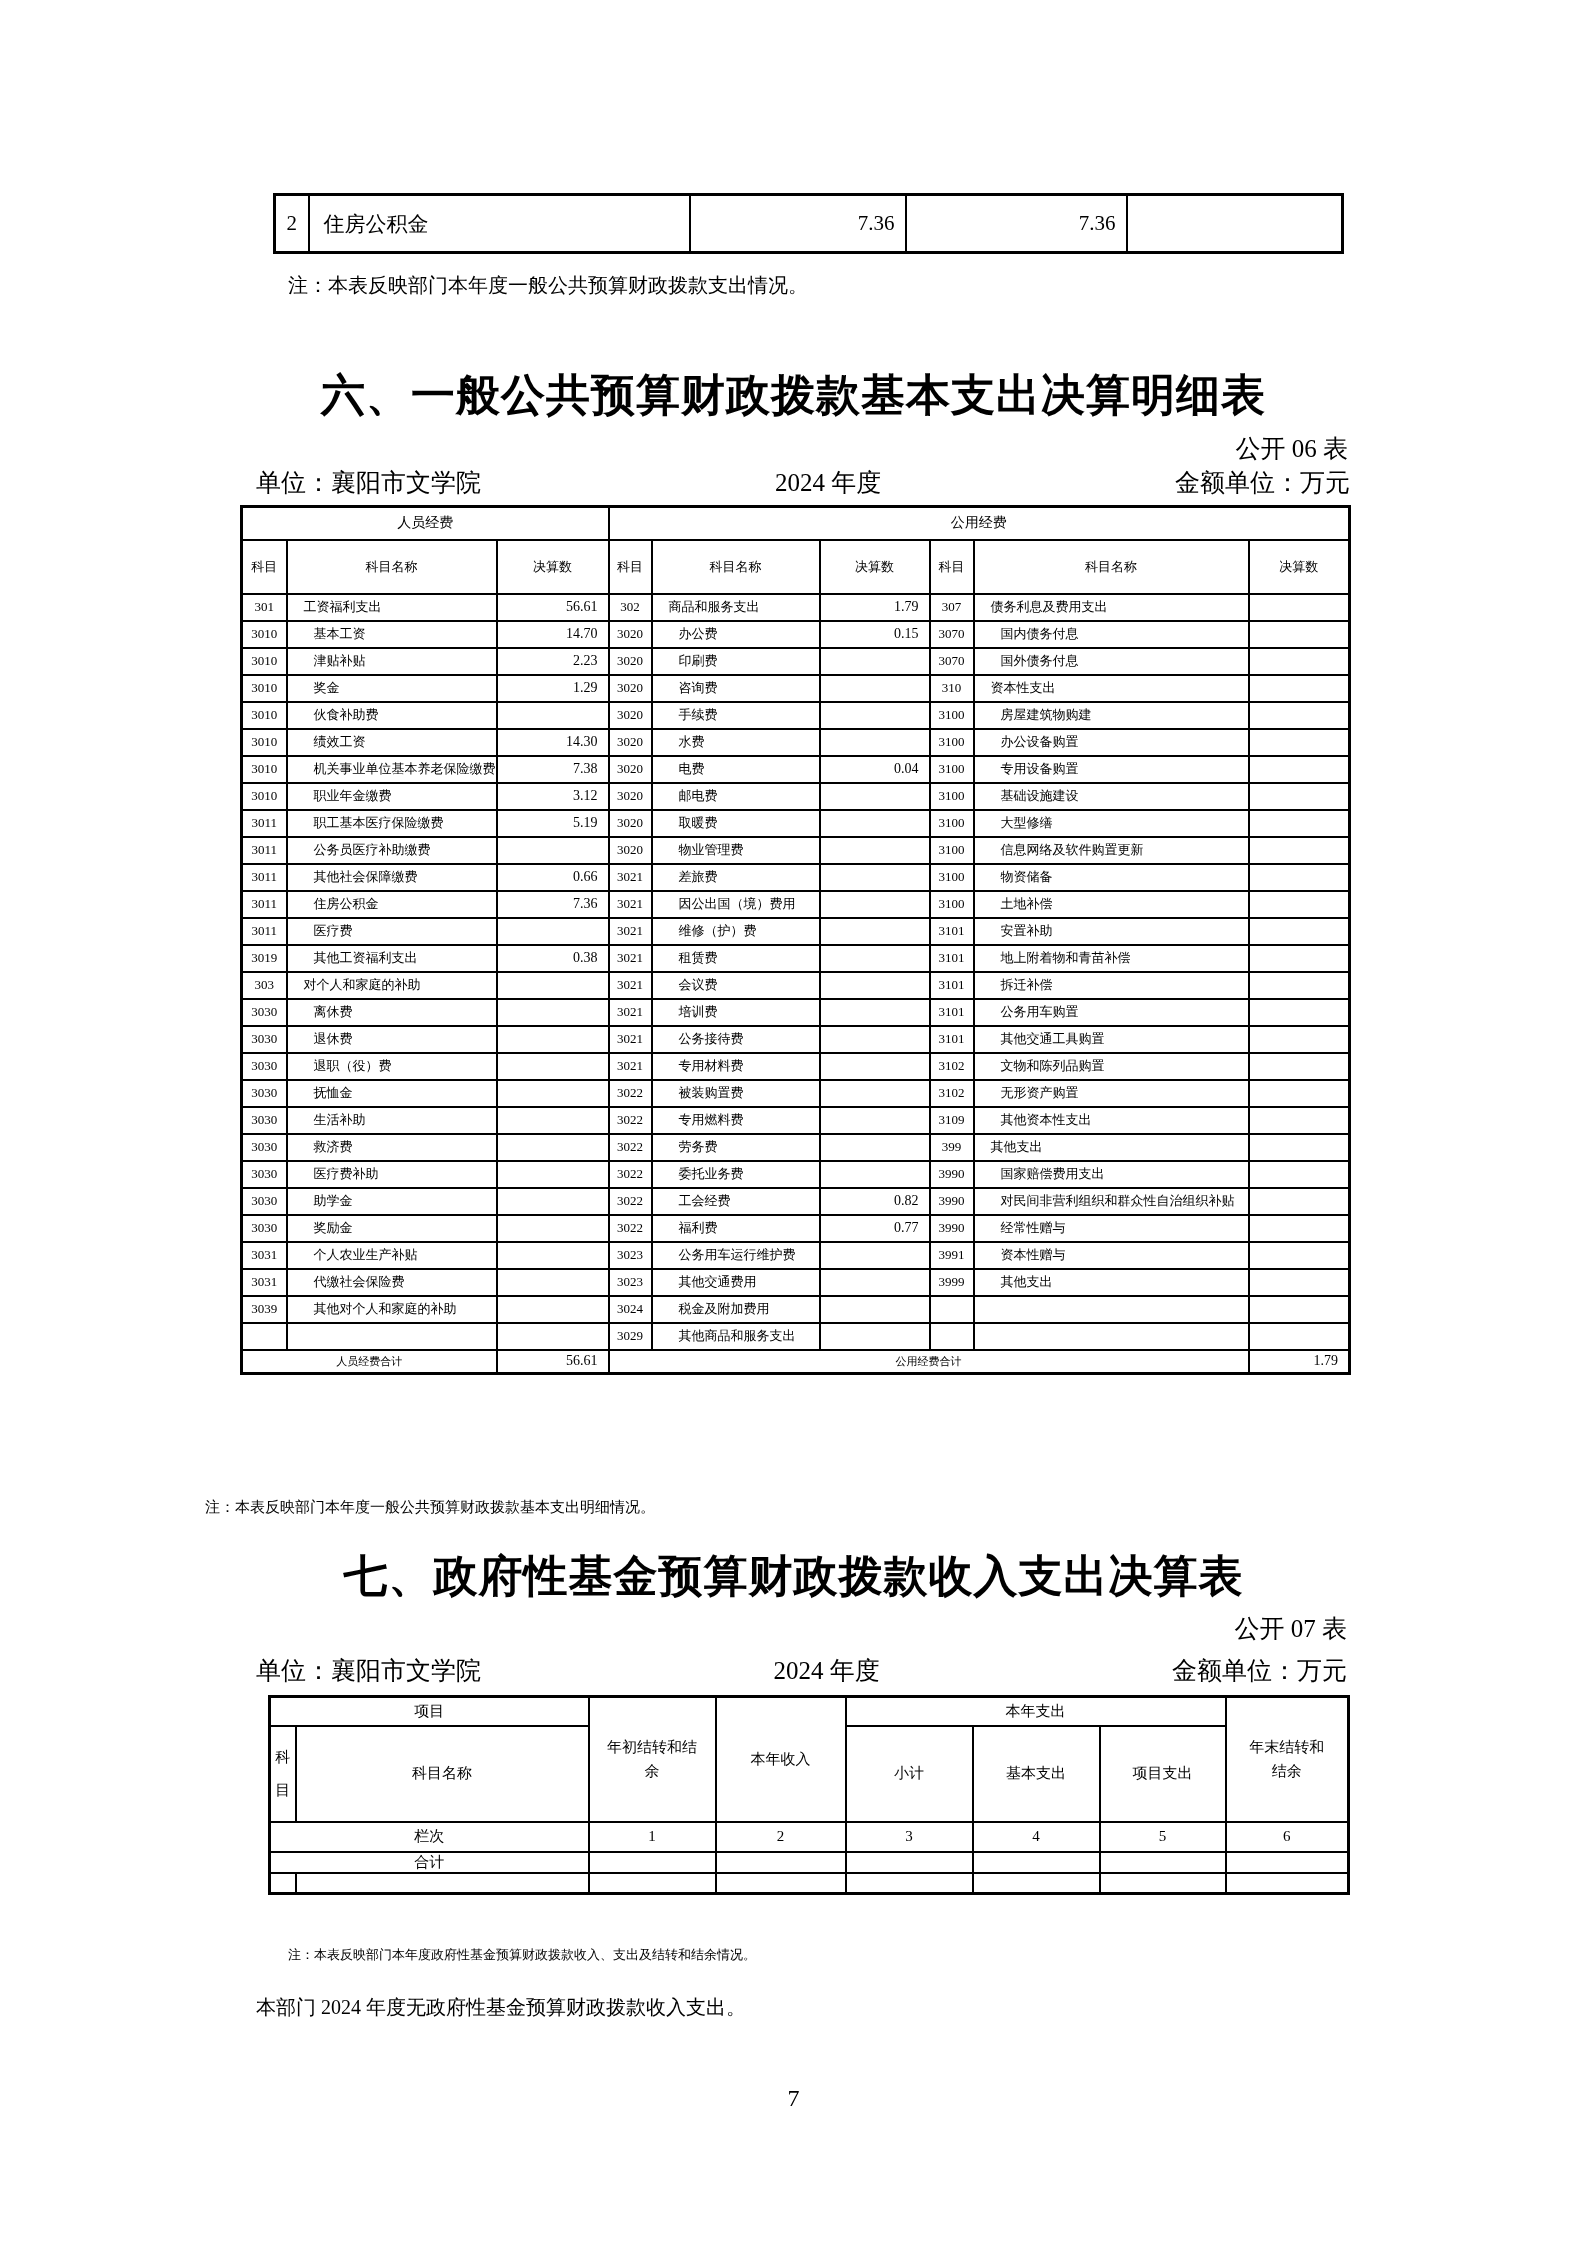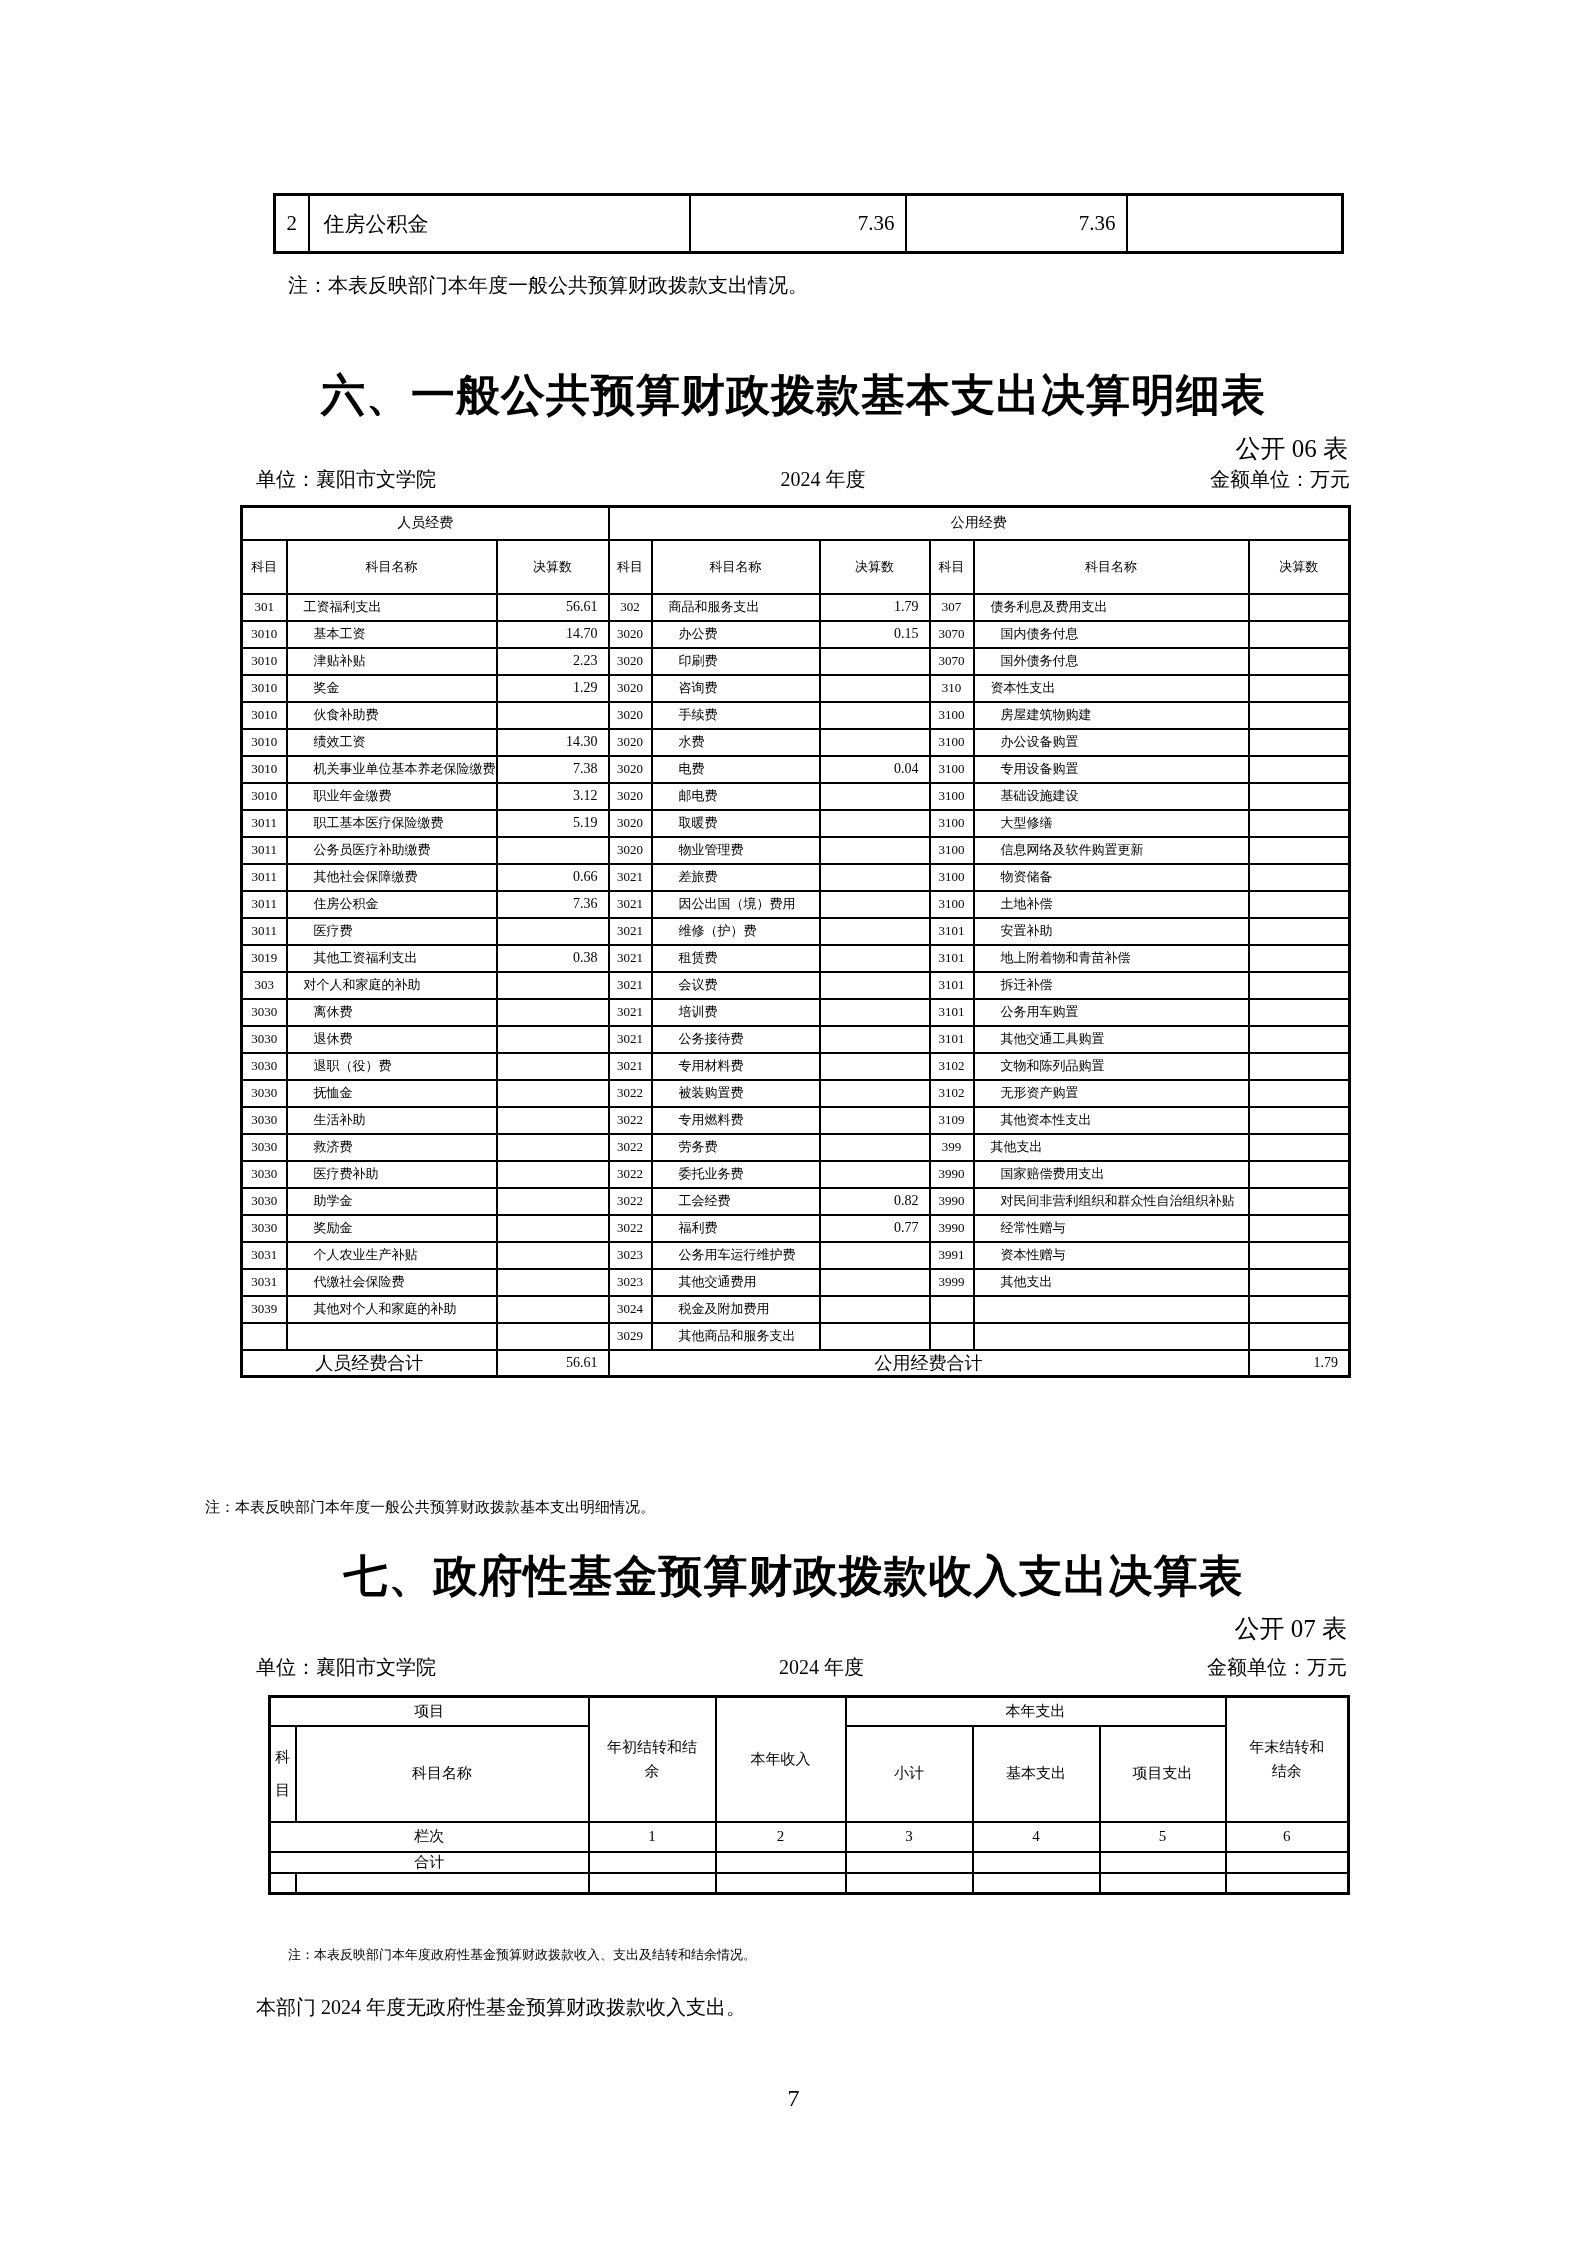--- a/index.html
+++ b/index.html
@@ -17,35 +17,35 @@
   .t5 { width:1068px; border:3px solid #000; }
   .t5 td { border:2px solid #000; height:58px; font-size:21px; overflow:hidden; white-space:nowrap; }
   .t5 .idx { text-align:center; }
   .t5 .nm  { text-align:left; padding-left:14px; }
   .t5 .vl  { text-align:right; padding-right:10px; }
 
   
   .sec-title { width:1587px; text-align:center; font-family:"Liberation Sans", sans-serif;
                font-weight:bold; font-size:44px; letter-spacing:1px; }
   .pub-tag   { text-align:right; font-size:25px; }
-  .unitline  { display:flex; justify-content:space-between; font-size:20px; }
+  .unitline  { display:flex; justify-content:space-between; font-size:25px; }
   .note      { white-space:nowrap; }
 
   
   .t6 { width:1110px; border:3px solid #000; }
   .t6 th, .t6 td { border:2px solid #000; font-weight:normal; overflow:hidden; white-space:nowrap; }
   .t6 .grp th { height:33px; text-align:center; font-size:14px; }
   .t6 .sub th { height:54px; text-align:center; font-size:13px; }
   .t6 tbody td { height:27px; font-size:13px; }
   .t6 td.code { text-align:center; }
   .t6 td.name { text-align:left; }
   .t6 td.name.lvl1 { padding-left:16px; }
   .t6 td.name.lvl2 { padding-left:26px; }
   .t6 td.val  { text-align:right; padding-right:10px; font-size:14px; }
-  .t6 tfoot td { height:24px; font-size:18px; }
+  .t6 tfoot td { height:24px; font-size:11px; }
   .t6 tfoot .lbl { text-align:center; }
   .t6 tfoot .val { text-align:right; padding-right:10px; }
 
   
   .t7 { width:1079px; border:3px solid #000; }
   .t7 th, .t7 td { border:2px solid #000; font-weight:normal; text-align:center;
                    font-size:15px; overflow:hidden;margin-left:38px; }
   .t7 .h1 th { height:29px; }
   .t7 .h2 th { height:96px; }
   .t7 th.wrap { white-space:normal; padding:16px 16px; line-height:1.6; word-break:break-all; }

